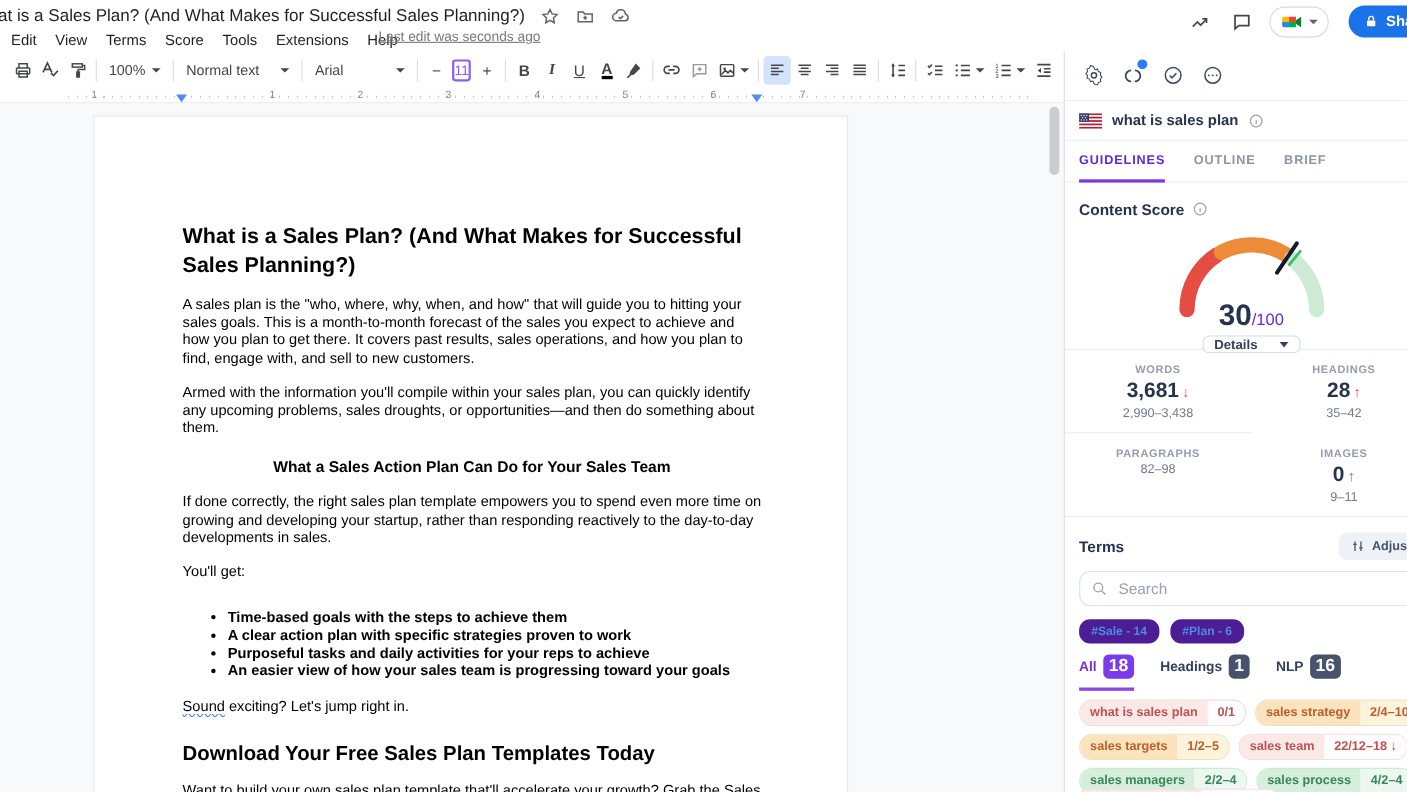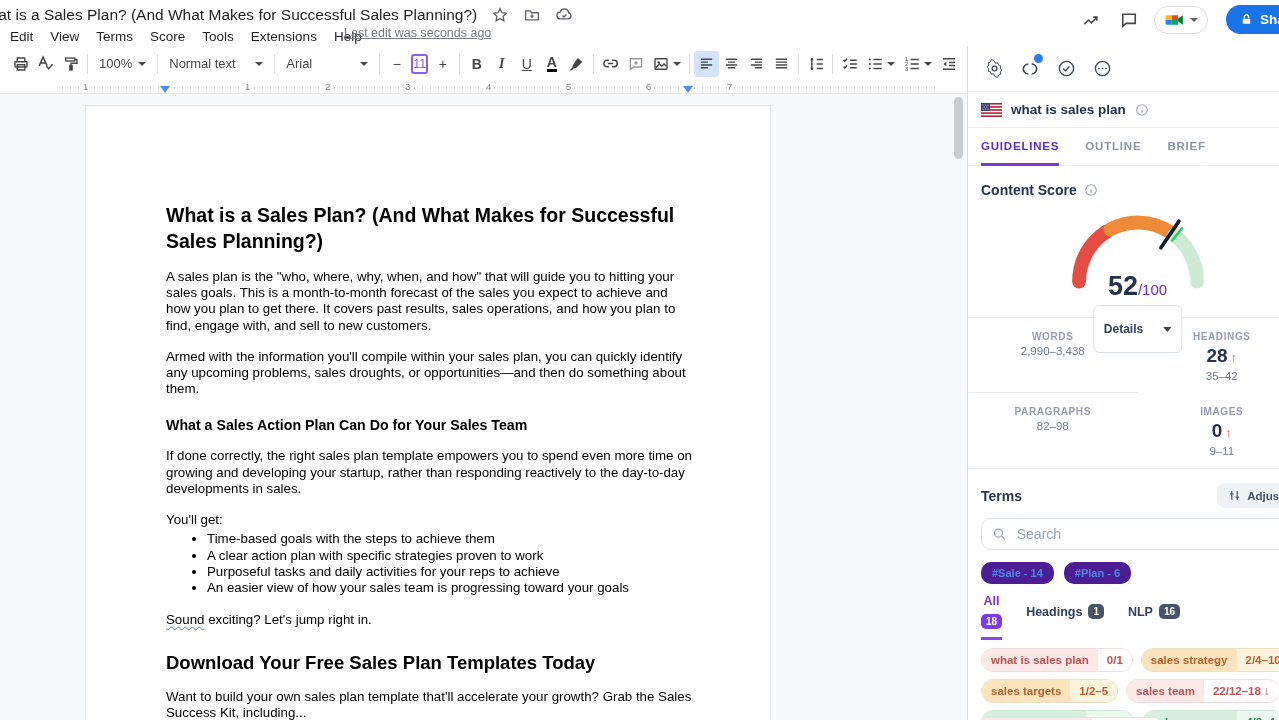--- a/index.html
+++ b/index.html
@@ -41,23 +41,23 @@
   .ruler-num:nth-of-type(5){left:486px}.ruler-num:nth-of-type(6){left:566px}
   .ruler-num:nth-of-type(7){left:646px}.ruler-num:nth-of-type(8){left:727px}
   .ruler-marker{position:absolute;top:5px;width:0;height:0;border-left:5px solid transparent;border-right:5px solid transparent;border-top:7px solid #4c8df6;}
 
   
   .docarea{position:absolute;top:94px;left:0;width:967px;height:626px;background:#f8f9fa;overflow:hidden;}
   .page{position:absolute;left:85px;top:11px;width:686px;height:740px;background:#fff;border:1px solid #e3e6ea;}
   .content{padding:96px 78px 0 80px;color:#000;}
   .content h1{font-size:19.5px;line-height:26px;margin:0;font-weight:700;}
   .content p{font-size:13.3px;line-height:16.2px;margin:15px 0 0;}
-  .content h3{font-size:14.2px;margin:20px 0 0;font-weight:700;}
+  .content h3{font-size:14.2px;margin:20px 0 0;font-weight:700;text-align:center;}
   .content h2{font-size:18.5px;margin:24px 0 0;font-weight:700;}
-  .content ul{margin:3px 0 0;padding-left:41px;}
+  .content ul{margin:25px 0 0;padding-left:41px;font-weight:bold;}
   .content li{font-size:13.3px;line-height:16.4px;}
   .squiggle{text-decoration:underline wavy #4a7fe8 1px;text-underline-offset:2px;}
   .doc-scroll{position:absolute;right:4px;top:3px;width:9px;height:62px;background:#c9ccd1;border-radius:5px;}
 
   
   .sidebar{position:absolute;top:46px;left:967px;width:340px;height:674px;background:#fff;border-left:1px solid #dadce0;overflow:hidden;color:#2a3752;}
   .sb-icons{height:46px;display:flex;align-items:center;gap:14px;padding-left:15px;border-bottom:1px solid #eceff4;}
   .sb-icon{position:relative;width:22px;height:22px;display:flex;align-items:center;justify-content:center;color:#3c4860;}
   .blue-dot{position:absolute;top:-4px;right:-2px;width:9px;height:9px;border-radius:50%;background:#2f7cf6;}
   .sb-keyword{height:36px;display:flex;align-items:center;gap:9px;padding-left:13px;border-bottom:1px solid #eceff4;font-weight:700;font-size:13.5px;color:#26334e;}
@@ -72,34 +72,34 @@
   .score-max{font-size:15px;color:#6d28d9;}
   .stats{position:relative;margin-top:15px;border-top:1px solid #e7ebf1;border-bottom:1px solid #e7ebf1;display:grid;grid-template-columns:1fr 1fr;}
   .stat{padding:13px 0 11px;text-align:center;}
   .stat:nth-of-type(odd){border-right:1px solid #e7ebf1;}
   .stat:nth-of-type(1),.stat:nth-of-type(2){border-bottom:1px solid #e7ebf1;}
   .stat-label{font-size:10px;letter-spacing:0.6px;color:#939dae;font-weight:700;}
   .stat-value{font-size:19px;font-weight:700;color:#26334e;margin-top:3px;}
   .stat-ind{font-size:13px;margin-left:3px;}
   .red{color:#e05243;} .green{color:#3ba464;}
   .stat-range{font-size:11.5px;color:#6e7a8e;margin-top:3px;}
-  .details-pill{position:absolute;top:-13px;left:50%;transform:translateX(-50%);background:#fff;border:1px solid #d8dde7;border-radius:6px;padding:16px 10px;font-size:12px;font-weight:700;color:#33405c;display:flex;gap:20px;align-items:center;}
+  .details-pill{position:absolute;top:-13px;left:50%;transform:translateX(-50%);background:#fff;border:1px solid #d8dde7;border-radius:6px;padding:0 10px;font-size:12px;font-weight:700;color:#33405c;display:flex;gap:20px;align-items:center;}
   .chev-down{width:0;height:0;border-left:4px solid transparent;border-right:4px solid transparent;border-top:5px solid #33405c;}
   .terms-head{display:flex;justify-content:space-between;align-items:center;padding:14px 13px 0;}
   .terms-title{font-weight:700;font-size:14px;color:#26334e;}
   .adjust-btn{display:flex;gap:6px;align-items:center;font-size:11.5px;font-weight:700;background:#eef1f6;border-radius:8px;padding:6px 11px;color:#46536b;}
   .search-box{margin:10px 13px 0;height:32px;border:1px solid #dde2ec;border-radius:10px;display:flex;align-items:center;gap:8px;padding:0 10px;}
   .search-box input{border:none;outline:none;font-size:14px;color:#2a3752;width:100%;font-family:"Liberation Sans",sans-serif;}
   .search-box input::placeholder{color:#98a2b3;}
   .hashtags{display:flex;gap:10px;margin:12px 13px 0;}
   .hashtag{background:#4c1d95;color:#4b8be4;font-weight:700;font-size:11px;border-radius:10px;padding:5px 11px;}
   .filters{display:flex;gap:24px;margin:10px 13px 0;}
   .filter{display:flex;gap:6px;align-items:center;font-size:12.5px;font-weight:700;color:#33405c;padding-bottom:8px;border-bottom:3px solid transparent;}
-  .filter.active{color:#7b2fe0;border-color:#8b46e8;flex-direction:column;}
-  .badge{font-size:10px;font-weight:700;color:#fff;border-radius:5px;padding:2px 5px;background:#47536b;}
+  .filter.active{color:#7b2fe0;border-color:#8b46e8;}
+  .badge{font-size:16px;font-weight:700;color:#fff;border-radius:5px;padding:2px 5px;background:#47536b;}
   .badge.purple{background:#7c3aed;}
   .chips{display:flex;flex-wrap:wrap;gap:7px 8px;margin:8px 13px 0;}
   .chip{display:flex;border-radius:12px;overflow:hidden;font-size:11.5px;font-weight:700;border:1px solid;}
   .chip span{padding:5px 9px;}
   .chip.pink{border-color:#f3dede;color:#c05252;}
   .chip.pink .lbl{background:#fbe9e8;} .chip.pink .cnt{background:#fefcfc;}
   .chip.orange{border-color:#f0e0c0;color:#bb5f2a;}
   .chip.orange .lbl{background:#fae3bd;} .chip.orange .cnt{background:#fcf3dd;}
   .chip.green{border-color:#cfe9d8;color:#38865c;}
   .chip.green .lbl{background:#d6efdd;} .chip.green .cnt{background:#ebf7ef;}
@@ -461,33 +461,34 @@
 
     <div class="gauge-wrap">
       <svg width="150" height="92" viewBox="0 0 140 85">
         <path d="M 15 70 A 55 55 0 0 1 40.0 23.9" stroke="#e54d42" stroke-width="13" fill="none" stroke-linecap="round"></path>
         <path d="M 44.2 21.4 A 55 55 0 0 1 99.1 23.4" stroke="#ee8b38" stroke-width="13" fill="none" stroke-linecap="round"></path>
         <path d="M 103.9 26.7 A 55 55 0 0 1 125 70" stroke="#cdebd4" stroke-width="13" fill="none" stroke-linecap="round"></path>
         <line x1="101.9" y1="31.8" x2="111.1" y2="20.5" stroke="#35c467" stroke-width="2.4" stroke-linecap="round"></line>
         <line x1="91.4" y1="38.6" x2="108.2" y2="13.8" stroke="#141a26" stroke-width="3.4" stroke-linecap="round"></line>
       </svg>
       <div class="score-text">
-        <span class="score-big">52</span><span class="score-max">/100</span>
+        <span class="score-big">30</span><span class="score-max">/100</span>
       </div>
     </div>
 
     <div class="stats">
 
       <div class="details-pill">
         <span>Details</span>
           <span class="chev-down"></span>
       </div>
 
         <div class="stat">
           <div class="stat-label">WORDS</div>
+          <div class="stat-value"><span>3,681</span><span class="stat-ind red">↓</span></div>
           <div class="stat-range">2,990–3,438</div>
         </div>
 
         <div class="stat">
           <div class="stat-label">HEADINGS</div>
           <div class="stat-value"><span>28</span><span class="stat-ind red">↑</span></div>
           <div class="stat-range">35–42</div>
         </div>
 
         <div class="stat">

